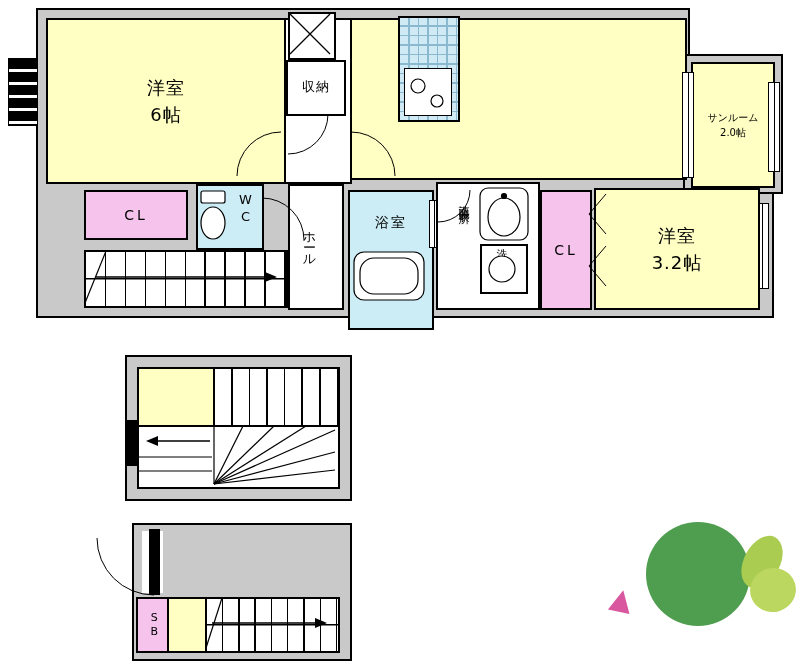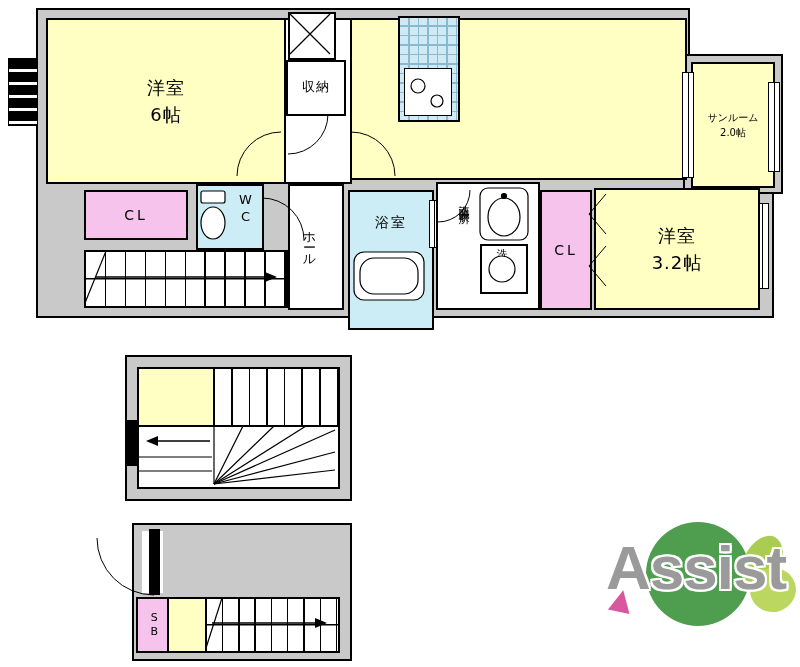--- a/index.html
+++ b/index.html
@@ -140,21 +140,20 @@
   <div class="doorbar" style="left:149px;top:529px;width:11px;height:66px"></div>
   <div class="room pink" style="left:136px;top:597px;width:31px;height:52px">
     <span class="vup" style="font-size:11px;letter-spacing:1px">SB</span>
   </div>
   <div class="room yellow" style="left:167px;top:597px;width:38px;height:52px"></div>
   <div class="stairs cols16" style="left:205px;top:597px;width:131px;height:52px"></div>
 
   <div class="logo-circle" style="left:646px;top:522px;width:104px;height:104px;background:#4f9d4f"></div>
   <div class="logo-circle" style="left:744px;top:534px;width:36px;height:56px;background:#a9cc51;transform:rotate(28deg)"></div>
   <div class="logo-circle" style="left:750px;top:568px;width:46px;height:44px;background:#bcd75f;transform:rotate(-18deg)"></div>
-  <div class="logo-text" style="left:606px;top:532px">Assist</div>
   <div class="logo-tri" style="left:610px;top:590px"></div>
 
   <svg class="overlay" width="800" height="667" viewBox="0 0 800 667">
 
     <g stroke="#000" stroke-width="1.3" fill="none">
       <line x1="290" y1="14" x2="330" y2="54"></line>
       <line x1="330" y1="14" x2="290" y2="54"></line>
     </g>
 
     <g stroke="#000" stroke-width="1" fill="none">

